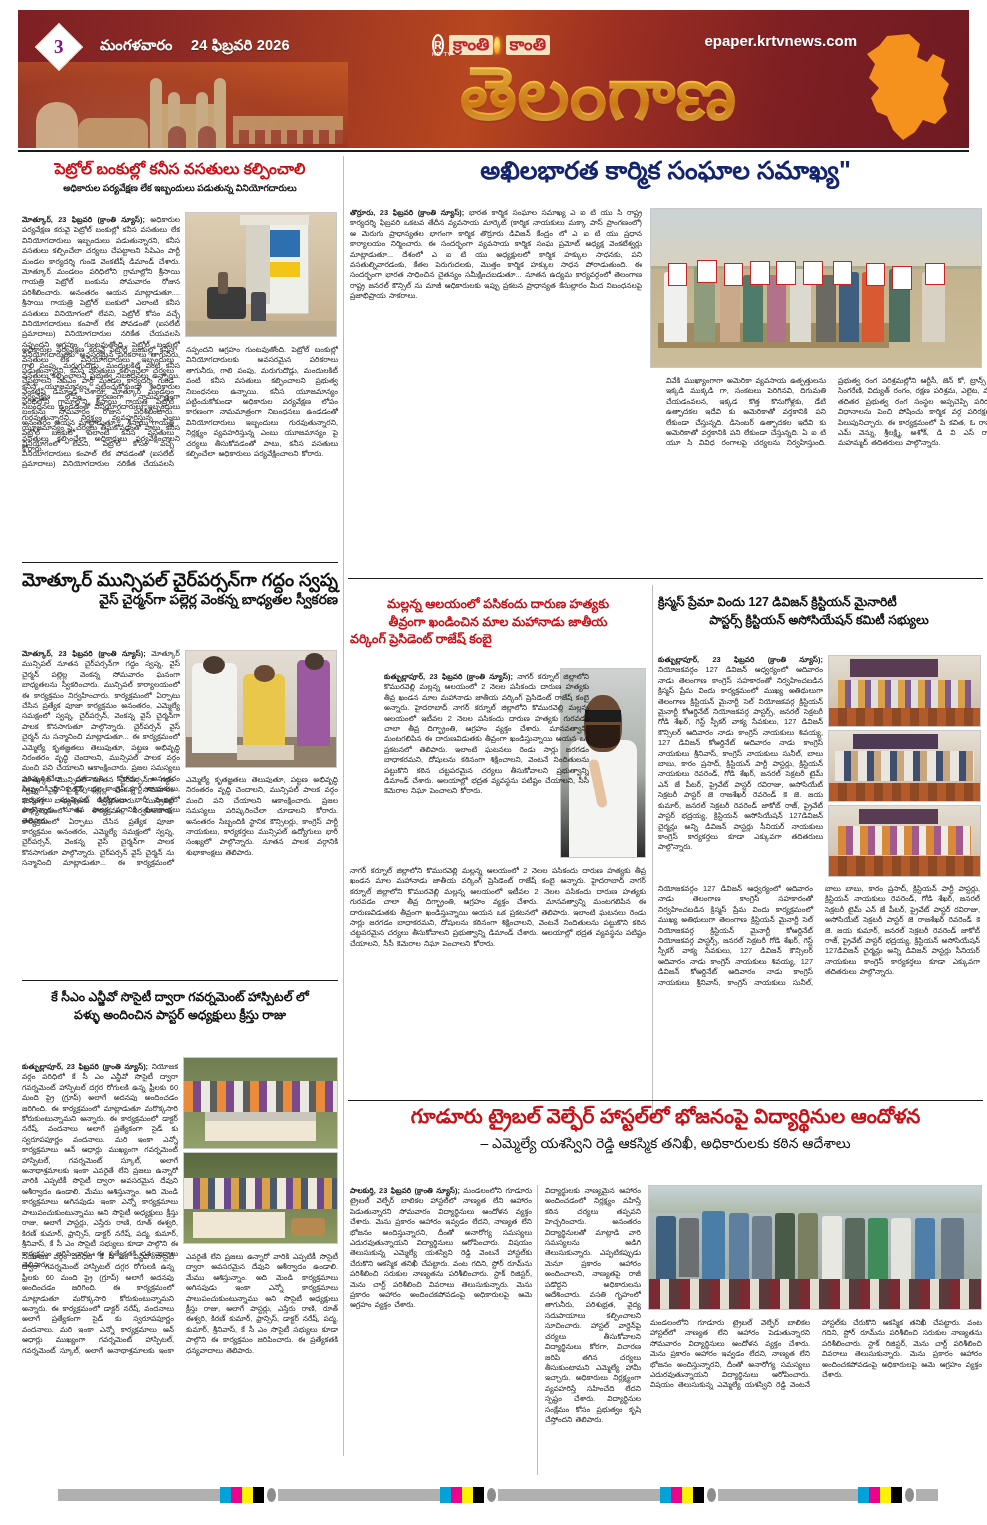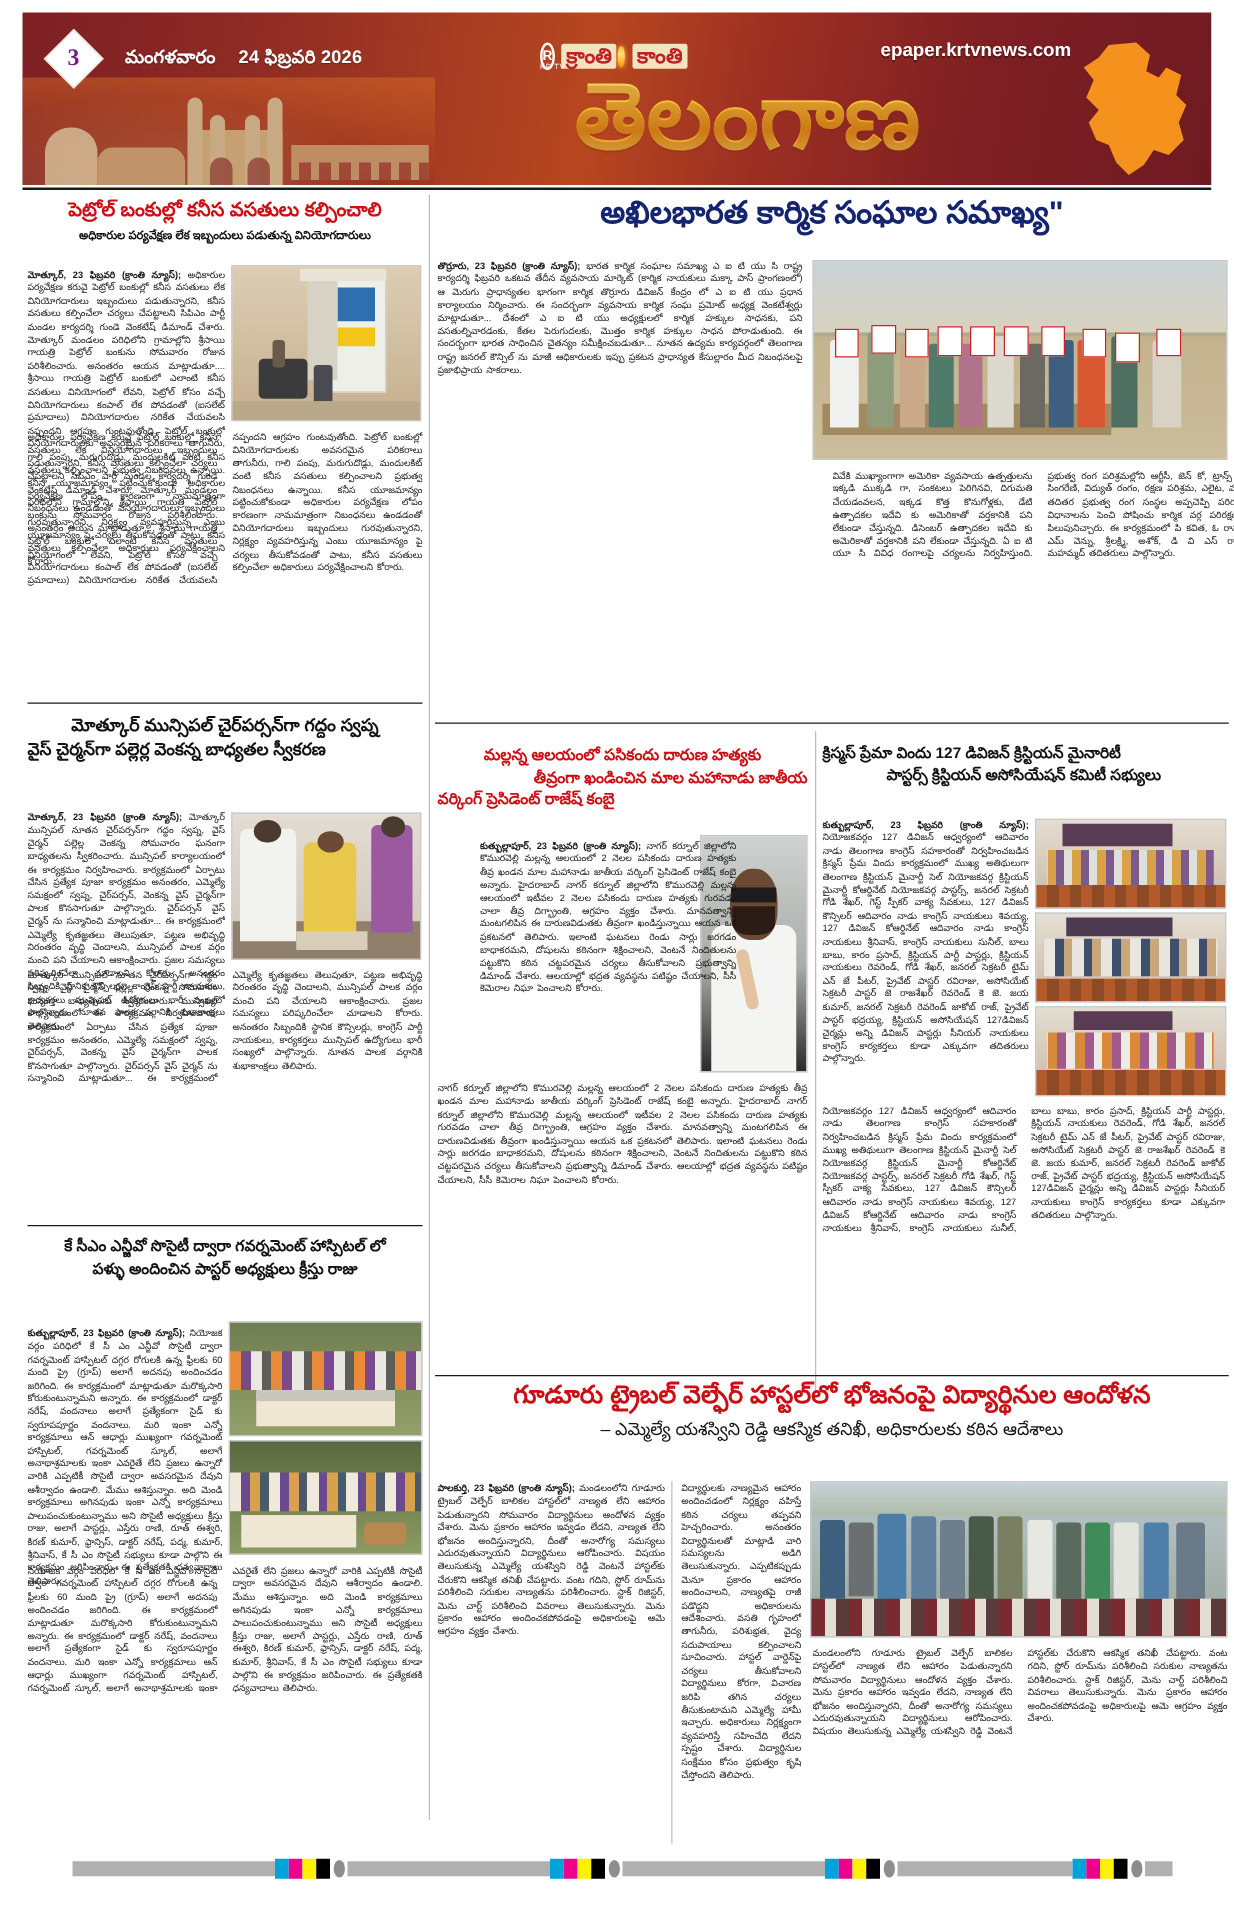--- a/index.html
+++ b/index.html
@@ -234,22 +234,22 @@
   </div>
 
   <div class="tx" style="position:absolute; left:650px; top:376px; width:332px; height:192px; overflow:hidden;
        column-count:2; column-gap:12px;margin-left:16px;">
     <span>వివేకి ముఖ్యాంగాగా అమెరికా వ్యవసాయ ఉత్పత్తులను ఇక్కడి ముక్కడి గా, సంకటలు పెరిగినవి, దిగుమతి చేయడంవలన, ఇక్కడ కొత్త కొనుగోళ్లకు, డేటి ఉత్పాదకల ఇదేవి కు అమెరికాతో వర్తకానికి పని లేకుండా చేస్తున్నది. డిసెంబర్ ఉత్పాదకల ఇదేవి కు అమెరికాతో వర్తకానికి పని లేకుండా చేస్తున్నది. ఏ ఐ టి యూ సి వివిధ రంగాలపై చర్యలను నిర్వహిస్తుంది. ప్రభుత్వ రంగ పరిశ్రమల్లోని ఆర్టీసీ, జెన్ కో, ట్రాన్స్ కో, సింగరేణి, విద్యుత్ రంగం, రక్షణ పరిశ్రమ, ఎలైట, వంటి తదితర ప్రభుత్వ రంగ సంస్థల అప్పచెప్పి పరిరక్షిత విధానాలను పెంచి పోషించు కార్మిక వర్గ పరిరక్షణకు పిలుపునిచ్చారు. ఈ కార్యక్రమంలో పి కవిత, ఓ రాము, ఎమ్ వెన్ను, శ్రీలక్ష్మి, అశోక్, డి వి ఎస్ రావు, మహమ్మద్ తదితరులు పాల్గొన్నారు.</span>
   </div>
 
   <div class="hrule" style="left:348px; top:578px; width:635px; height:1px;"></div>
 
   <div style="position:absolute; left:22px; top:570px; width:316px;">
-    <div class="hl-black" style="font-size:14px; text-align:center; line-height:20px;">మోత్కూర్ మున్సిపల్ చైర్‌పర్సన్‌గా గద్దం స్వప్న</div>
-    <div class="hl-black" style="font-size:13.6px; text-align:left; line-height:20px;">వైస్ చైర్మన్‌గా పల్లెర్ల వెంకన్న బాధ్యతల స్వీకరణ</div>
+    <div class="hl-black" style="font-size:18px; text-align:center; line-height:20px;">మోత్కూర్ మున్సిపల్ చైర్‌పర్సన్‌గా గద్దం స్వప్న</div>
+    <div class="hl-black" style="font-size:13.6px; text-align:right; line-height:20px;">వైస్ చైర్మన్‌గా పల్లెర్ల వెంకన్న బాధ్యతల స్వీకరణ</div>
   </div>
 
   <div class="photo" style="left:185px; top:650px; width:152px; height:118px;">
     <div style="position:absolute;inset:0;background:linear-gradient(180deg,#e2dcd2,#cfc6b9);"></div>
     <div style="position:absolute;left:0;bottom:0;width:100%;height:26%;background:#8f7f6b;"></div>
     <div style="position:absolute;left:4%;top:10%;width:30%;height:78%;background:#f2f2ee;border-radius:6px 6px 0 0;"></div>
     <div style="position:absolute;left:11%;top:4%;width:15%;height:16%;background:#4a3a30;border-radius:50%;"></div>
     <div style="position:absolute;left:38%;top:20%;width:28%;height:66%;background:#e8c74a;border-radius:6px 6px 0 0;"></div>
     <div style="position:absolute;left:45%;top:12%;width:14%;height:15%;background:#6b4a35;border-radius:50%;"></div>
     <div style="position:absolute;left:74%;top:8%;width:22%;height:74%;background:#9b5aa0;border-radius:5px 5px 0 0;"></div>
@@ -263,21 +263,21 @@
   </div>
   <div class="tx" style="position:absolute; left:22px; top:775px; width:316px; height:200px; overflow:hidden;
        column-count:2; column-gap:12px;">
     <span>మోత్కూర్ మున్సిపల్ నూతన చైర్‌పర్సన్‌గా గద్దం స్వప్న, వైస్ చైర్మన్ పల్లెల్ల వెంకన్న సోమవారం ఘనంగా బాధ్యతలను స్వీకరించారు. మున్సిపల్ కార్యాలయంలో ఈ కార్యక్రమం నిర్వహించారు. కార్యక్రమంలో ఏర్పాటు చేసిన ప్రత్యేక పూజా కార్యక్రమం అనంతరం, ఎమ్మెల్యే సమక్షంలో స్వప్న, చైర్‌పర్సన్, వెంకన్న వైస్ చైర్మన్‌గా పాలక కొనసాగుతూ పాల్గొన్నారు. చైర్‌పర్సన్ వైస్ చైర్మన్ ను సన్మానించి మాట్లాడుతూ... ఈ కార్యక్రమంలో ఎమ్మెల్యే కృతజ్ఞతలు తెలుపుతూ, పట్టణ అభివృద్ధి నిరంతరం వృద్ధి చెందాలని, మున్సిపల్ పాలక వర్గం మంచి పని చేయాలని ఆకాంక్షించారు. ప్రజల సమస్యలు పరిష్కరించేలా చూడాలని కోరారు. అనంతరం సిబ్బందికి స్థానిక కౌన్సిలర్లు, కాంగ్రెస్ పార్టీ నాయకులు, కార్యకర్తలు మున్సిపల్ ఉద్యోగులు భారీ సంఖ్యలో పాల్గొన్నారు. నూతన పాలక వర్గానికి శుభాకాంక్షలు తెలిపారు.</span>
   </div>
 
   <div class="hrule" style="left:22px; top:980px; width:316px; height:1px;"></div>
 
   <div style="position:absolute; left:350px; top:596px; width:296px;">
     <div class="hl-red" style="font-size:12.6px; text-align:center; line-height:17.5px;">మల్లన్న ఆలయంలో పసికందు దారుణ హత్యకు</div>
-    <div class="hl-red" style="font-size:12.6px; text-align:right; line-height:17.5px;">తీవ్రంగా ఖండించిన  మాల మహానాడు జాతీయ</div>
+    <div class="hl-red" style="font-size:12.6px; text-align:center; line-height:17.5px;">తీవ్రంగా ఖండించిన  మాల మహానాడు జాతీయ</div>
     <div class="hl-red" style="font-size:12.6px; text-align:left; line-height:17.5px;">వర్కింగ్ ప్రెసిడెంట్ రాజేష్  కంబై</div>
   </div>
 
   <div class="photo" style="left:560px; top:668px; width:86px; height:190px;">
     <div style="position:absolute;inset:0;background:linear-gradient(180deg,#cfd2d0,#a9aeaa 55%,#2a2a2a);"></div>
     <div style="position:absolute;left:10%;top:38%;width:80%;height:62%;background:#f4f4f2;border-radius:10px 10px 0 0;"></div>
     <div style="position:absolute;left:27%;top:14%;width:46%;height:30%;background:#6b4a34;border-radius:45% 45% 40% 40%;"></div>
     <div style="position:absolute;left:30%;top:30%;width:40%;height:12%;background:#2b1d15;border-radius:0 0 40% 40%;"></div>
     <div style="position:absolute;left:29%;top:22%;width:42%;height:6%;background:#1d1d1d;"></div>
     <div style="position:absolute;left:38%;top:48%;width:12%;height:26%;background:#e6c3a0;border-radius:6px;transform:rotate(-12deg);"></div>

